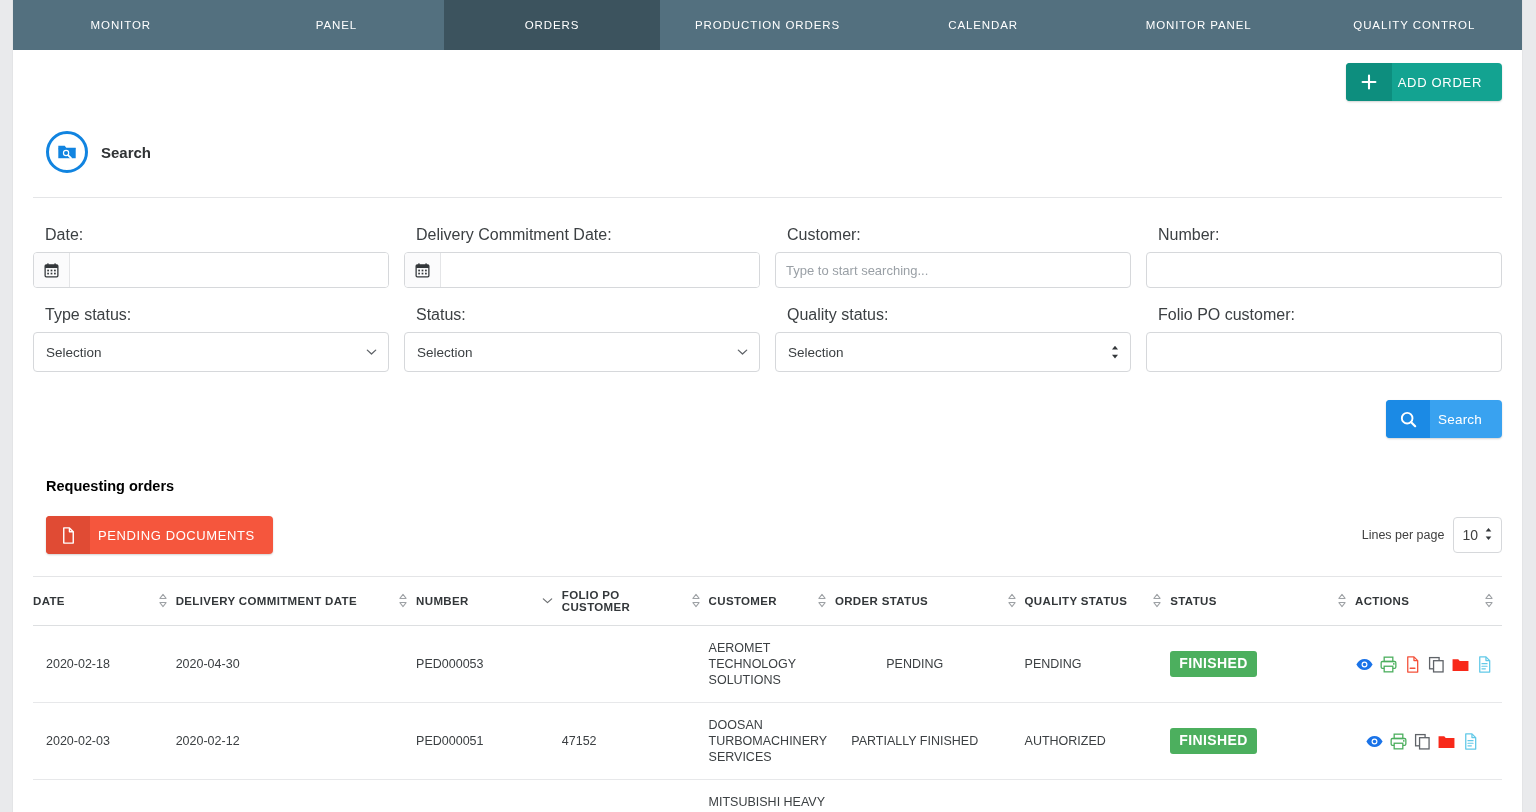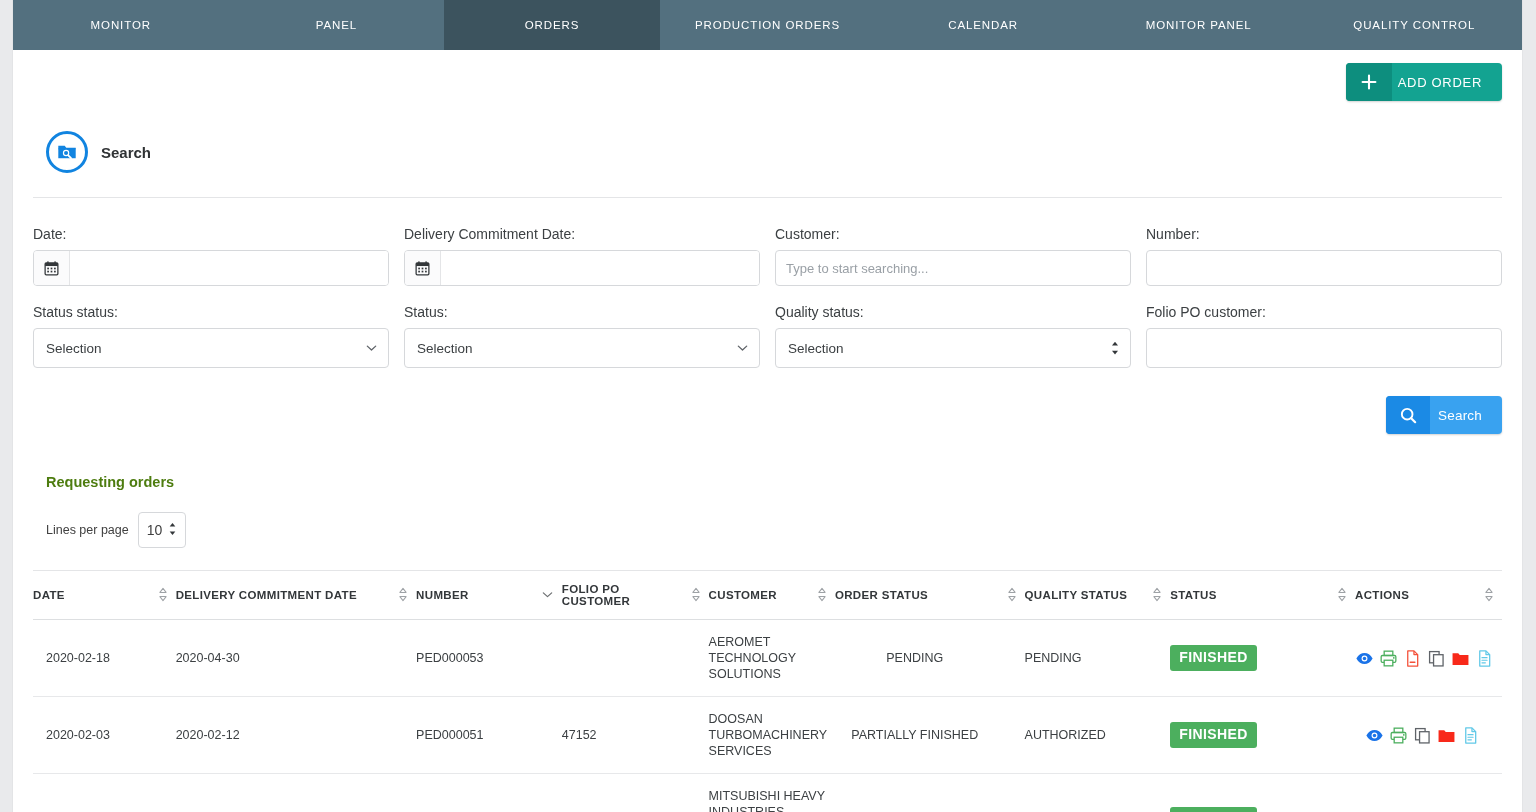--- a/index.html
+++ b/index.html
@@ -103,23 +103,24 @@
   .form-grid {
     display: grid;
     grid-template-columns: repeat(4, 1fr);
     column-gap: 15px;
     row-gap: 0;
     padding-top: 28px;
   }
   .field { padding: 0 0 18px 0; }
   .field label {
     display: block;
-    font-size: 14px;
+    font-size: 16px;
     color: #3c4043;
     margin-bottom: 8px;
+    margin-left: 12px;
   }
   .inp {
     width: 100%;
     height: 36px;
     border: 1px solid #d6d8db;
     border-radius: 4px;
     background: #fff;
     font-size: 13px;
     color: #3c4043;
     padding: 0 10px;
@@ -175,21 +176,21 @@
     padding: 10px 0 0 0;
   }
   .btn-search { background: #39a2f0; }
   .btn-search .ico { background: #1b8ae5; width: 44px; }
   .btn-search .lbl { font-size: 13.5px; padding: 0 20px 0 8px; letter-spacing: 0.2px; }
 
   
   .sec-title {
     font-size: 14.5px;
     font-weight: bold;
-    color: #4d7c0f;
+    color: #000000;
     padding: 40px 0 0 13px;
   }
   .tbl-toolbar {
     display: flex;
     align-items: center;
     justify-content: space-between;
     padding: 22px 0 0 13px;
   }
   .btn-pending { background: #f5563d; }
   .btn-pending .ico { background: #e04b34; width: 44px; }
@@ -376,21 +377,21 @@
         <label>Customer:</label>
         <input class="inp" value="" placeholder="Type to start searching..." style="">
       </div>
 
       <div class="field">
         <label>Number:</label>
         <input class="inp" value="" placeholder="" style="">
       </div>
 
       <div class="field">
-        <label>Status status:</label>
+        <label>Type status:</label>
         <div class="sel-wrap">
           <div class="sel">
               <span>Selection</span>
             </div>
           <span class="sel-arrow">
             <svg width="13" height="13" viewBox="0 0 14 14">
                 <path d="M2.5 5l4.5 4.2L11.5 5" fill="none" stroke="#5f6368" stroke-width="1.4" stroke-linecap="round" stroke-linejoin="round"></path>
               </svg>
           </span>
         </div>
@@ -439,20 +440,29 @@
               <path d="M12.8 12.8l4.2 4.2" stroke="#fff" stroke-width="2.3" stroke-linecap="round"></path>
             </svg>
         </span>
         <span class="lbl">Search</span>
       </div>
     </div>
 
     <div class="sec-title">Requesting orders</div>
 
     <div class="tbl-toolbar">
+      <div class="btn-split btn-pending">
+        <span class="ico">
+          <svg width="19" height="19" viewBox="0 0 20 20">
+            <path d="M5 2h6l4 4v12H5z" fill="none" stroke="#fff" stroke-width="1.5" stroke-linejoin="round"></path>
+            <path d="M11 2v4h4" fill="none" stroke="#fff" stroke-width="1.5" stroke-linejoin="round"></path>
+          </svg>
+        </span>
+        <span class="lbl">PENDING DOCUMENTS</span>
+      </div>
       <div class="lpp">
         <span>Lines per page</span>
         <div class="lpp-box">
           <span>10</span>
           <span>
             <svg width="9" height="14" viewBox="0 0 10 16">
                 <path d="M5 1.2l3.2 4H1.8z" fill="#33373a"></path>
                 <path d="M5 14.8l3.2-4H1.8z" fill="#33373a"></path>
               </svg>
           </span>

